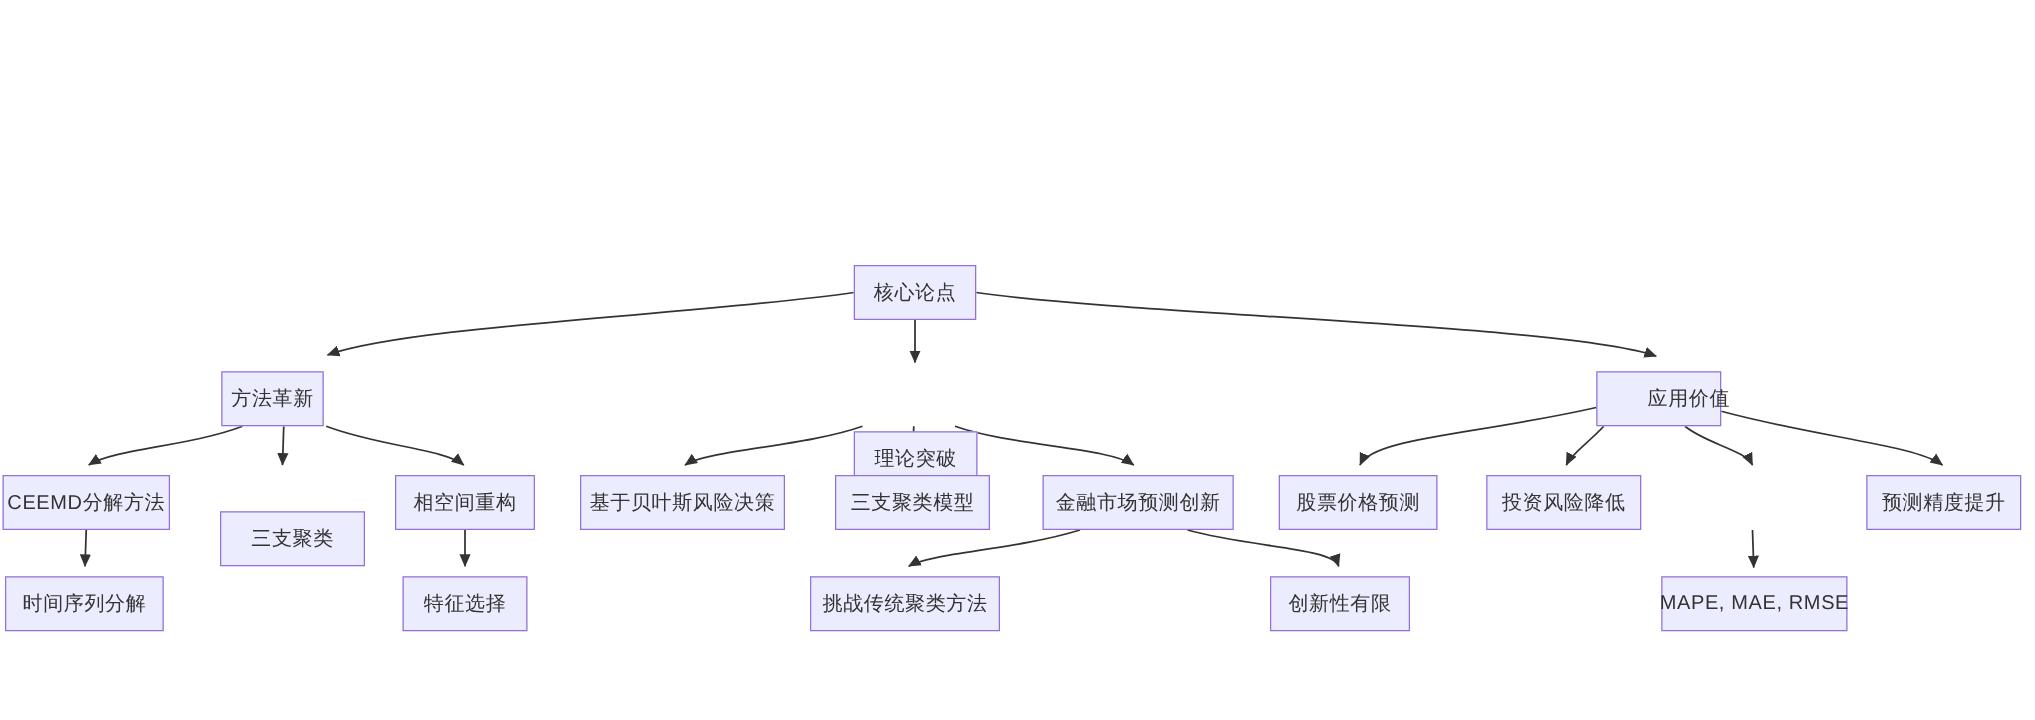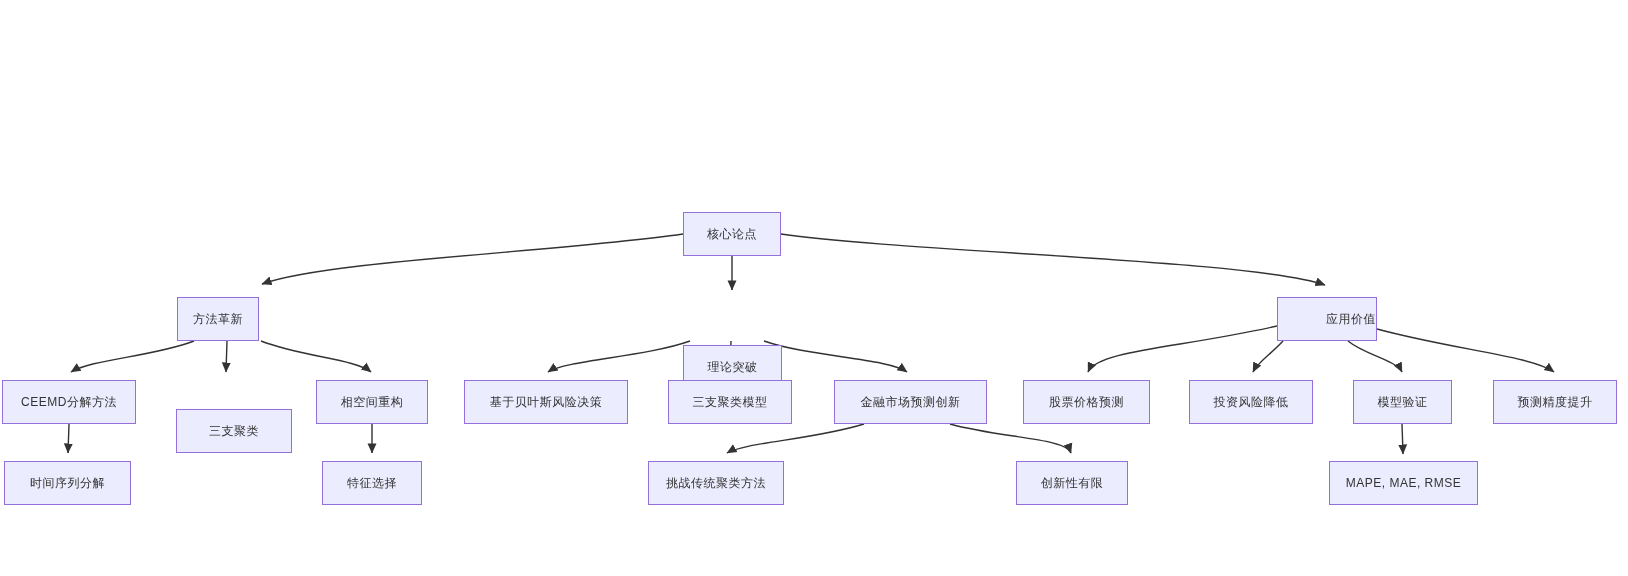--- a/index.html
+++ b/index.html
@@ -26,21 +26,21 @@
     stroke: #333333;
     stroke-width: 1.4;
   }
   .node {
     position: absolute;
     box-sizing: border-box;
     height: 44px;
     background: #ECECFF;
     border: 1px solid #9370DB;
     color: #333333;
-    font-size: 12px;
+    font-size: 16px;
     display: flex;
     align-items: center;
     justify-content: center;
     white-space: nowrap;
     letter-spacing: 0.5px;
   }
 </style>
 </head>
 <body>
 
@@ -79,22 +79,21 @@
   <div class="node" style="left:1277px; top:297px; width:100px;padding-left:48px;">应用价值</div>
 
   <div class="node" style="left:2px; top:380px; width:134px;">CEEMD分解方法</div>
   <div class="node" style="left:176px; top:380px; width:116px;margin-top:29px;">三支聚类</div>
   <div class="node" style="left:316px; top:380px; width:112px;">相空间重构</div>
   <div class="node" style="left:464px; top:380px; width:164px;">基于贝叶斯风险决策</div>
   <div class="node" style="left:668px; top:380px; width:124px;">三支聚类模型</div>
   <div class="node" style="left:834px; top:380px; width:153px;">金融市场预测创新</div>
   <div class="node" style="left:1023px; top:380px; width:127px;">股票价格预测</div>
   <div class="node" style="left:1189px; top:380px; width:124px;">投资风险降低</div>
-  <div class="node" style="left:1353px; top:380px; width:99px;">模型验证</div>
   <div class="node" style="left:1493px; top:380px; width:124px;">预测精度提升</div>
 
   <div class="node" style="left:4px; top:461px; width:127px;">时间序列分解</div>
   <div class="node" style="left:322px; top:461px; width:100px;">特征选择</div>
-  <div class="node" style="left:648px; top:461px; width:136px;">挑战传统聚类方法</div>
+  <div class="node" style="left:648px; top:461px; width:152px;">挑战传统聚类方法</div>
   <div class="node" style="left:1016px; top:461px; width:112px;">创新性有限</div>
   <div class="node" style="left:1329px; top:461px; width:149px;">MAPE, MAE, RMSE</div>
 
 </div>
 
 </body></html>

